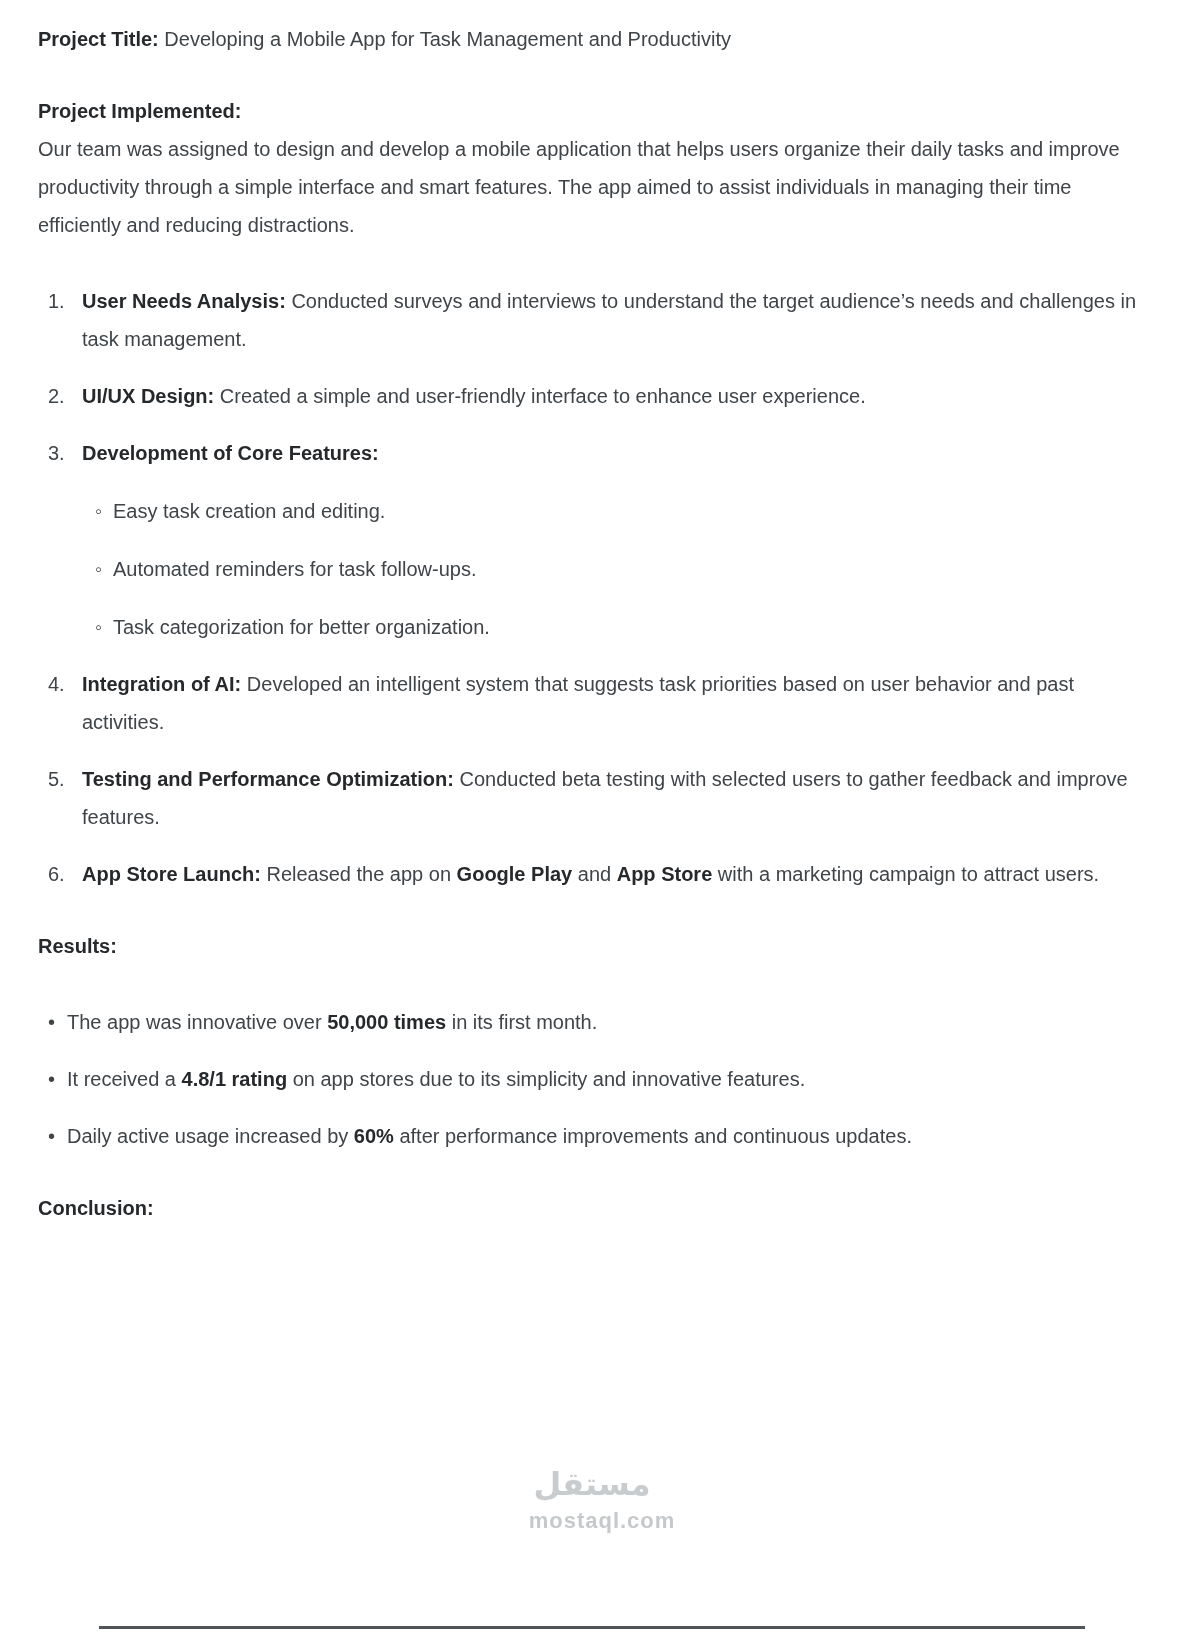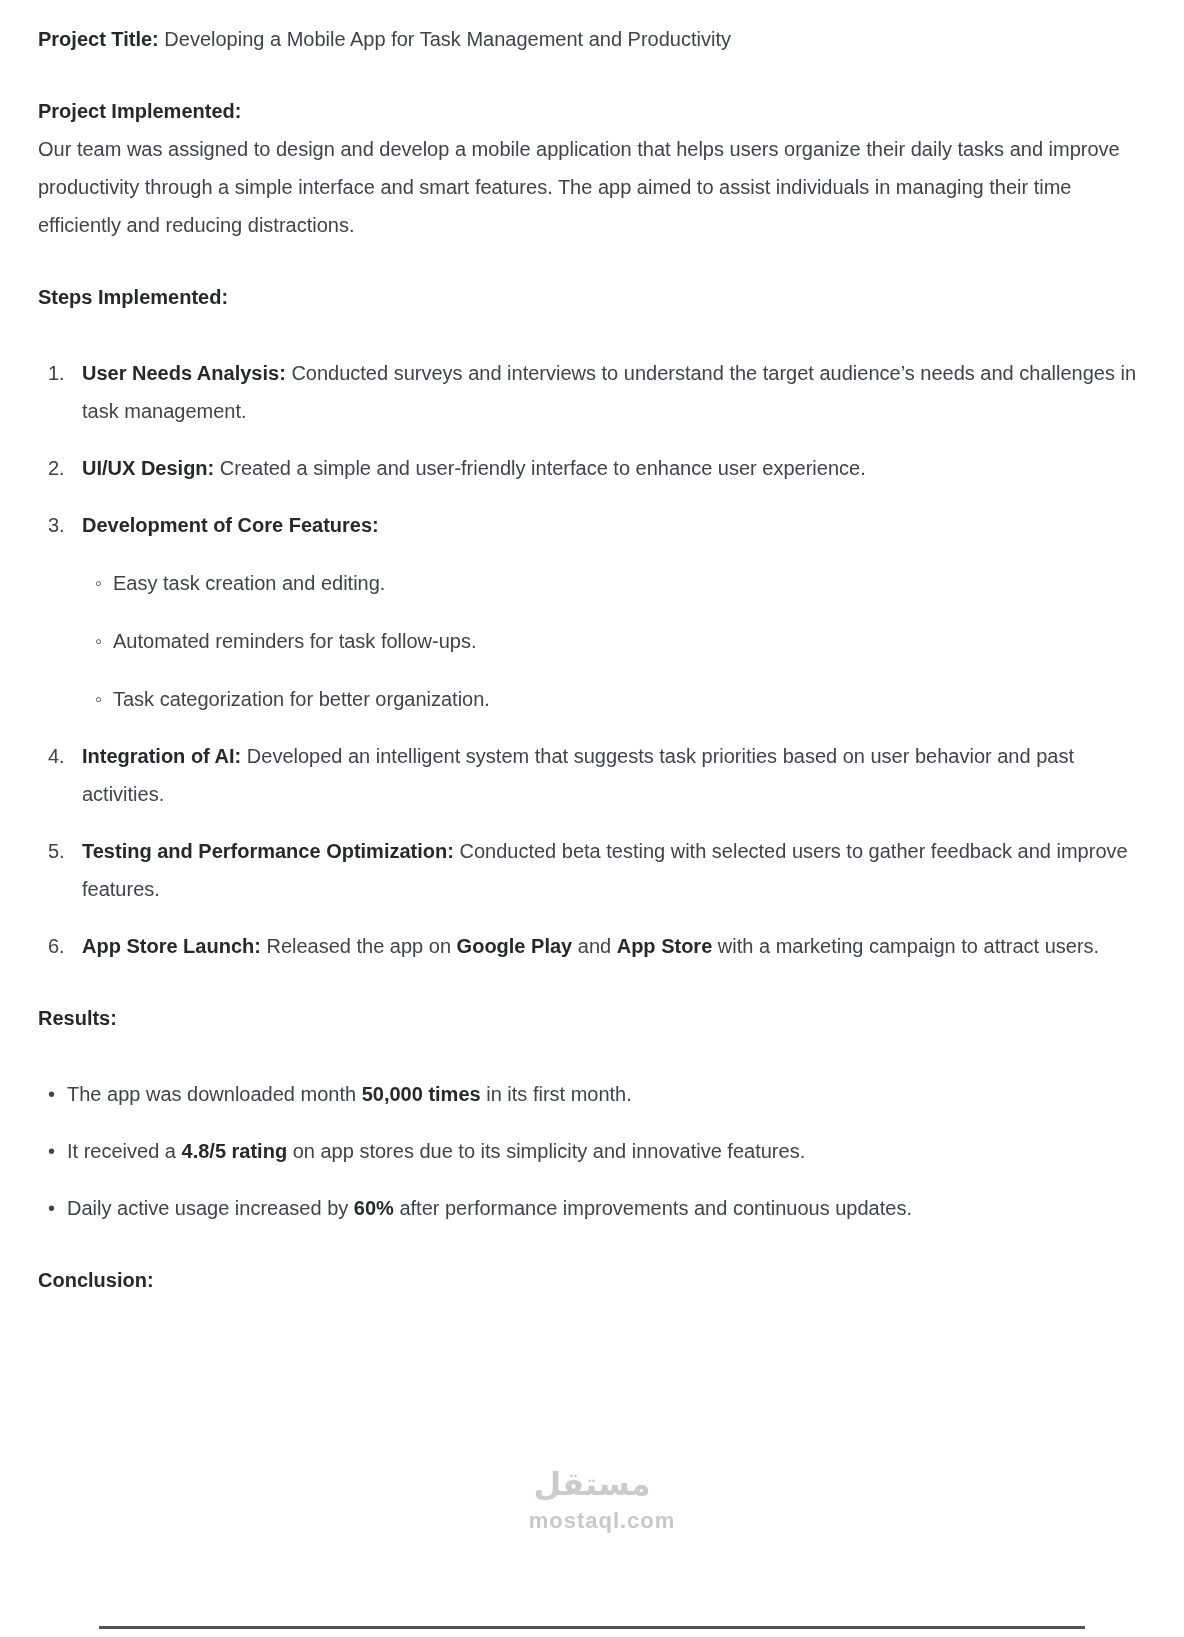--- a/index.html
+++ b/index.html
@@ -72,21 +72,20 @@
     <span class="b">Project Title:</span>
     <span>Developing a Mobile App for Task Management and Productivity</span>
   </p>
 
   <div class="section">
     <div class="heading">Project Implemented:</div>
     <p>Our team was assigned to design and develop a mobile application that helps users organize their daily tasks and improve productivity through a simple interface and smart features. The app aimed to assist individuals in managing their time efficiently and reducing distractions.</p>
   </div>
 
   <div class="section">
-    <div class="heading">Steps Implemented:</div>
 
     <div class="list">
 
       <div class="li">
         <span class="num">1.</span>
         <div class="li-body">
           <span class="b">User Needs Analysis:</span>
           <span>Conducted surveys and interviews to understand the target audience’s needs and challenges in task management.</span>
         </div>
       </div>
@@ -152,31 +151,31 @@
   </div>
 
   <div class="section">
     <div class="heading">Results:</div>
 
     <div class="list">
 
       <div class="li">
         <span class="res-bullet">•</span>
         <div class="li-body">
-          <span>The app was downloaded month</span>
+          <span>The app was innovative over</span>
           <span class="b">50,000 times</span>
           <span>in its first month.</span>
         </div>
       </div>
 
       <div class="li">
         <span class="res-bullet">•</span>
         <div class="li-body">
           <span>It received a</span>
-          <span class="b">4.8/5 rating</span>
+          <span class="b">4.8/1 rating</span>
           <span>on app stores due to its simplicity and innovative features.</span>
         </div>
       </div>
 
       <div class="li">
         <span class="res-bullet">•</span>
         <div class="li-body">
           <span>Daily active usage increased by</span>
           <span class="b">60%</span>
           <span>after performance improvements and continuous updates.</span>

